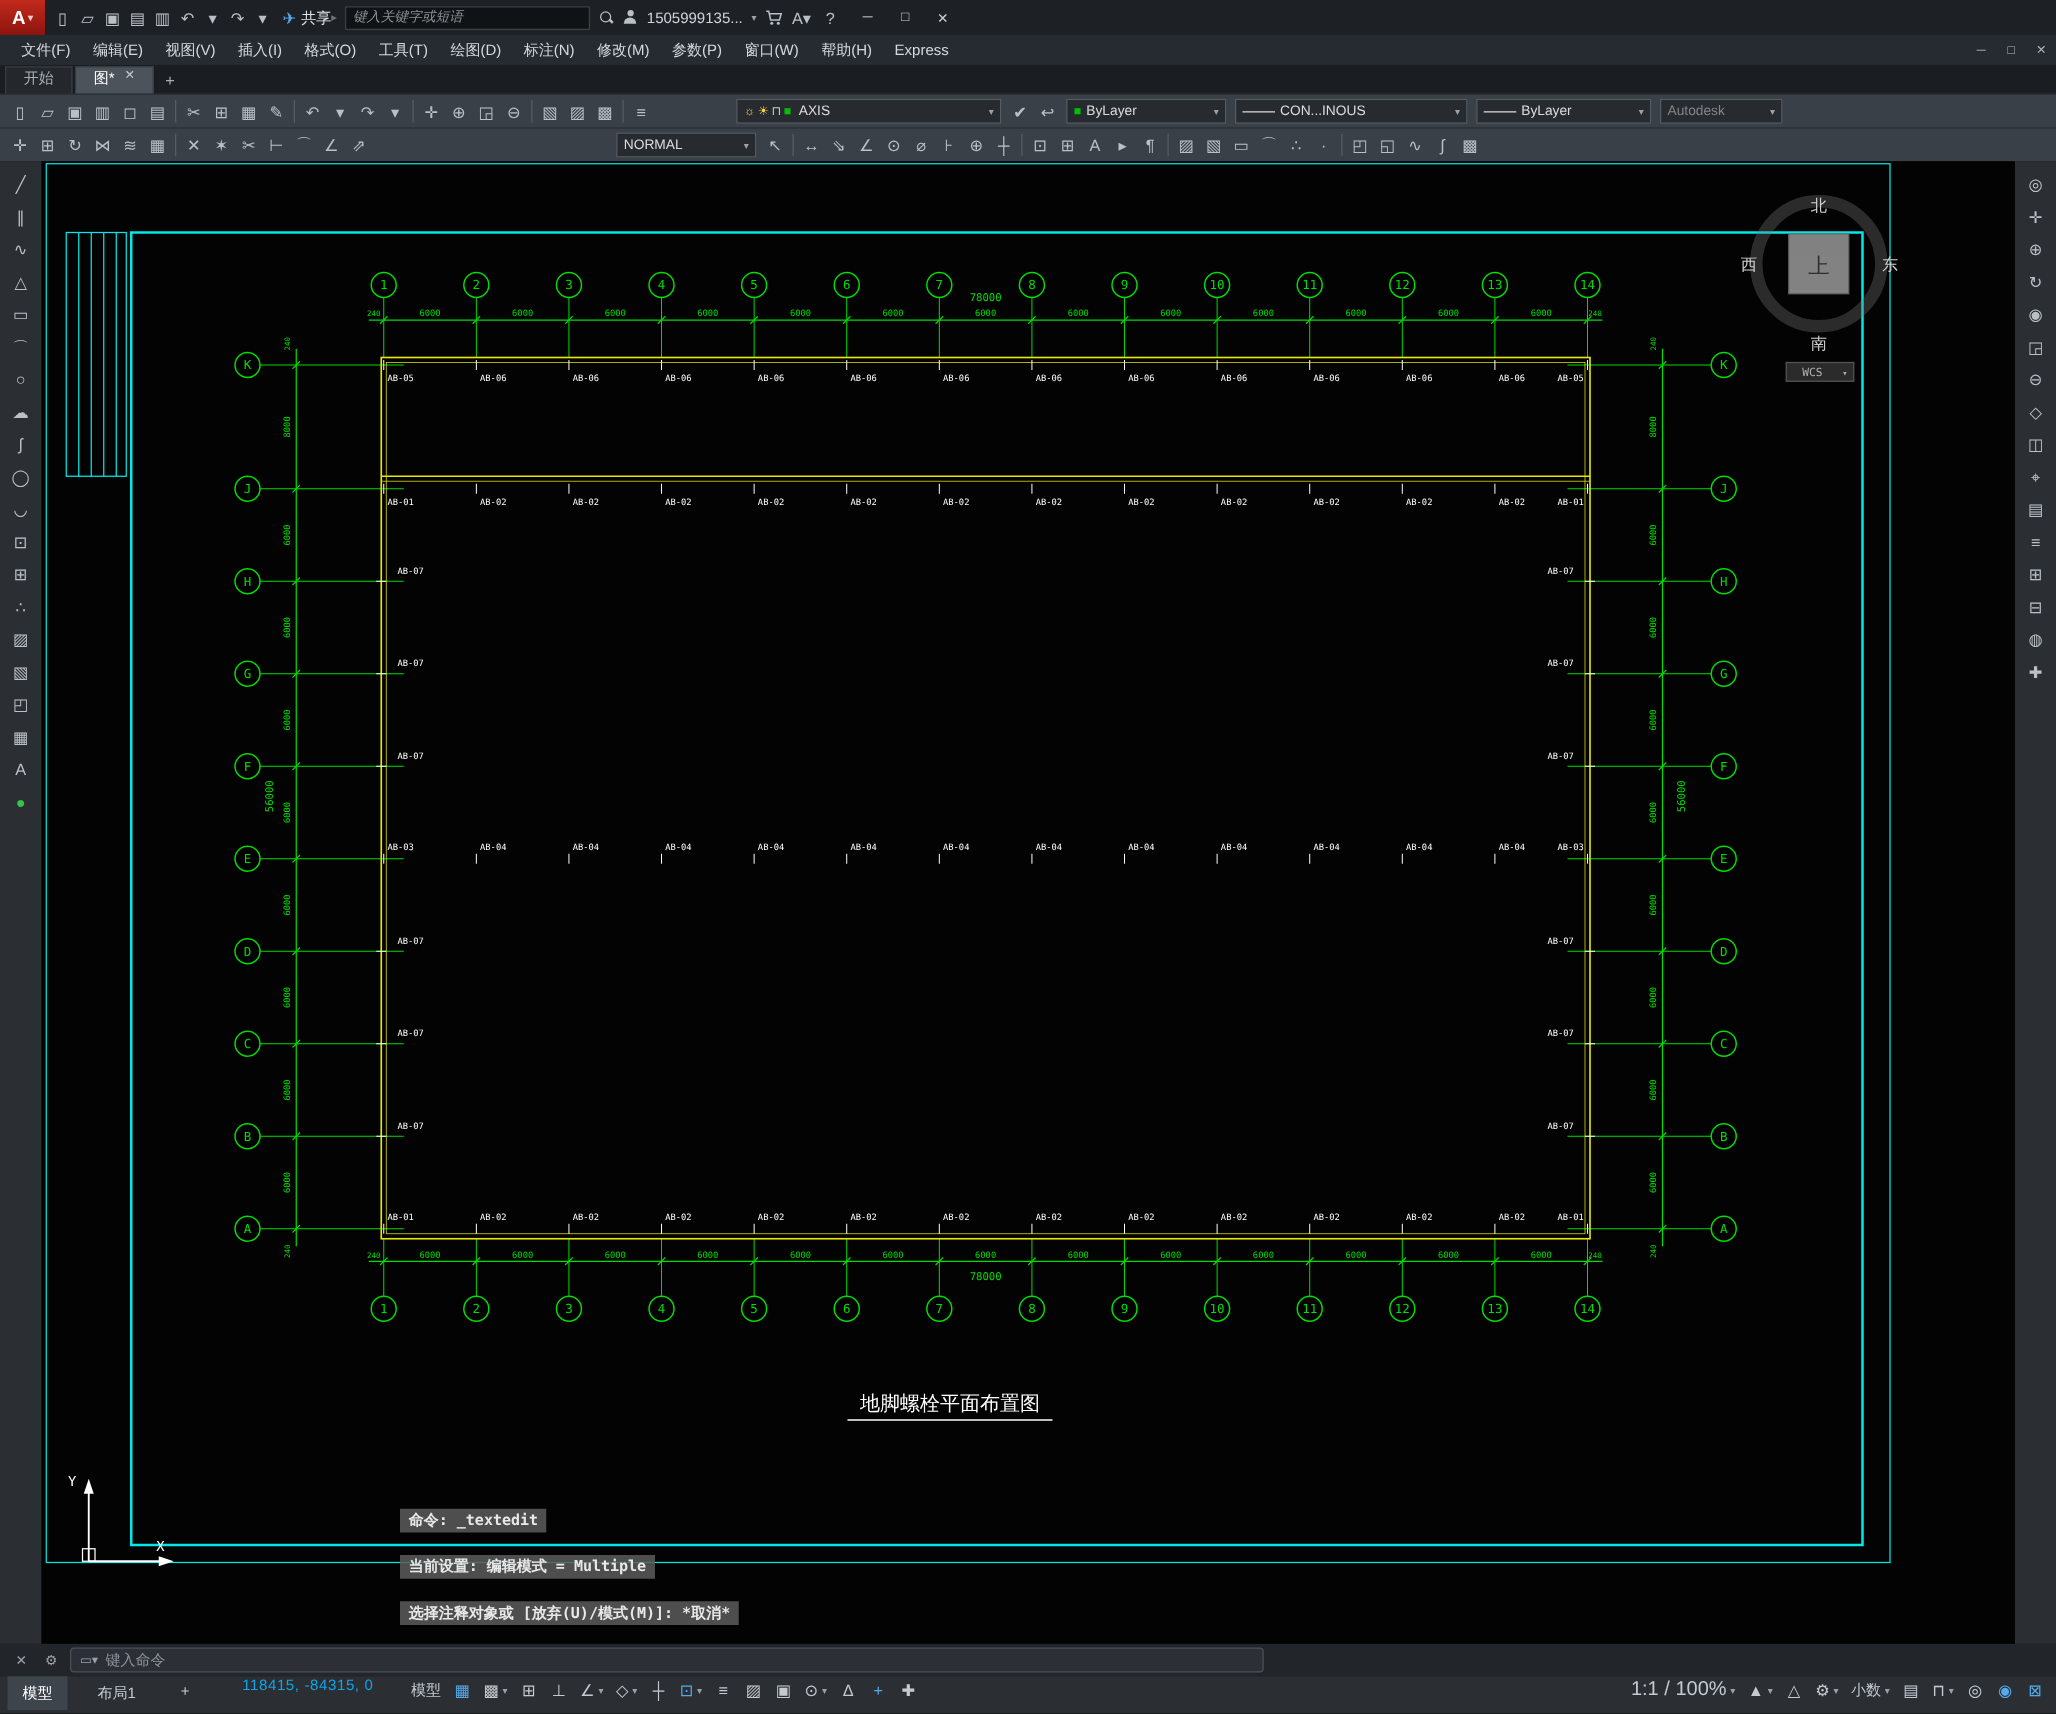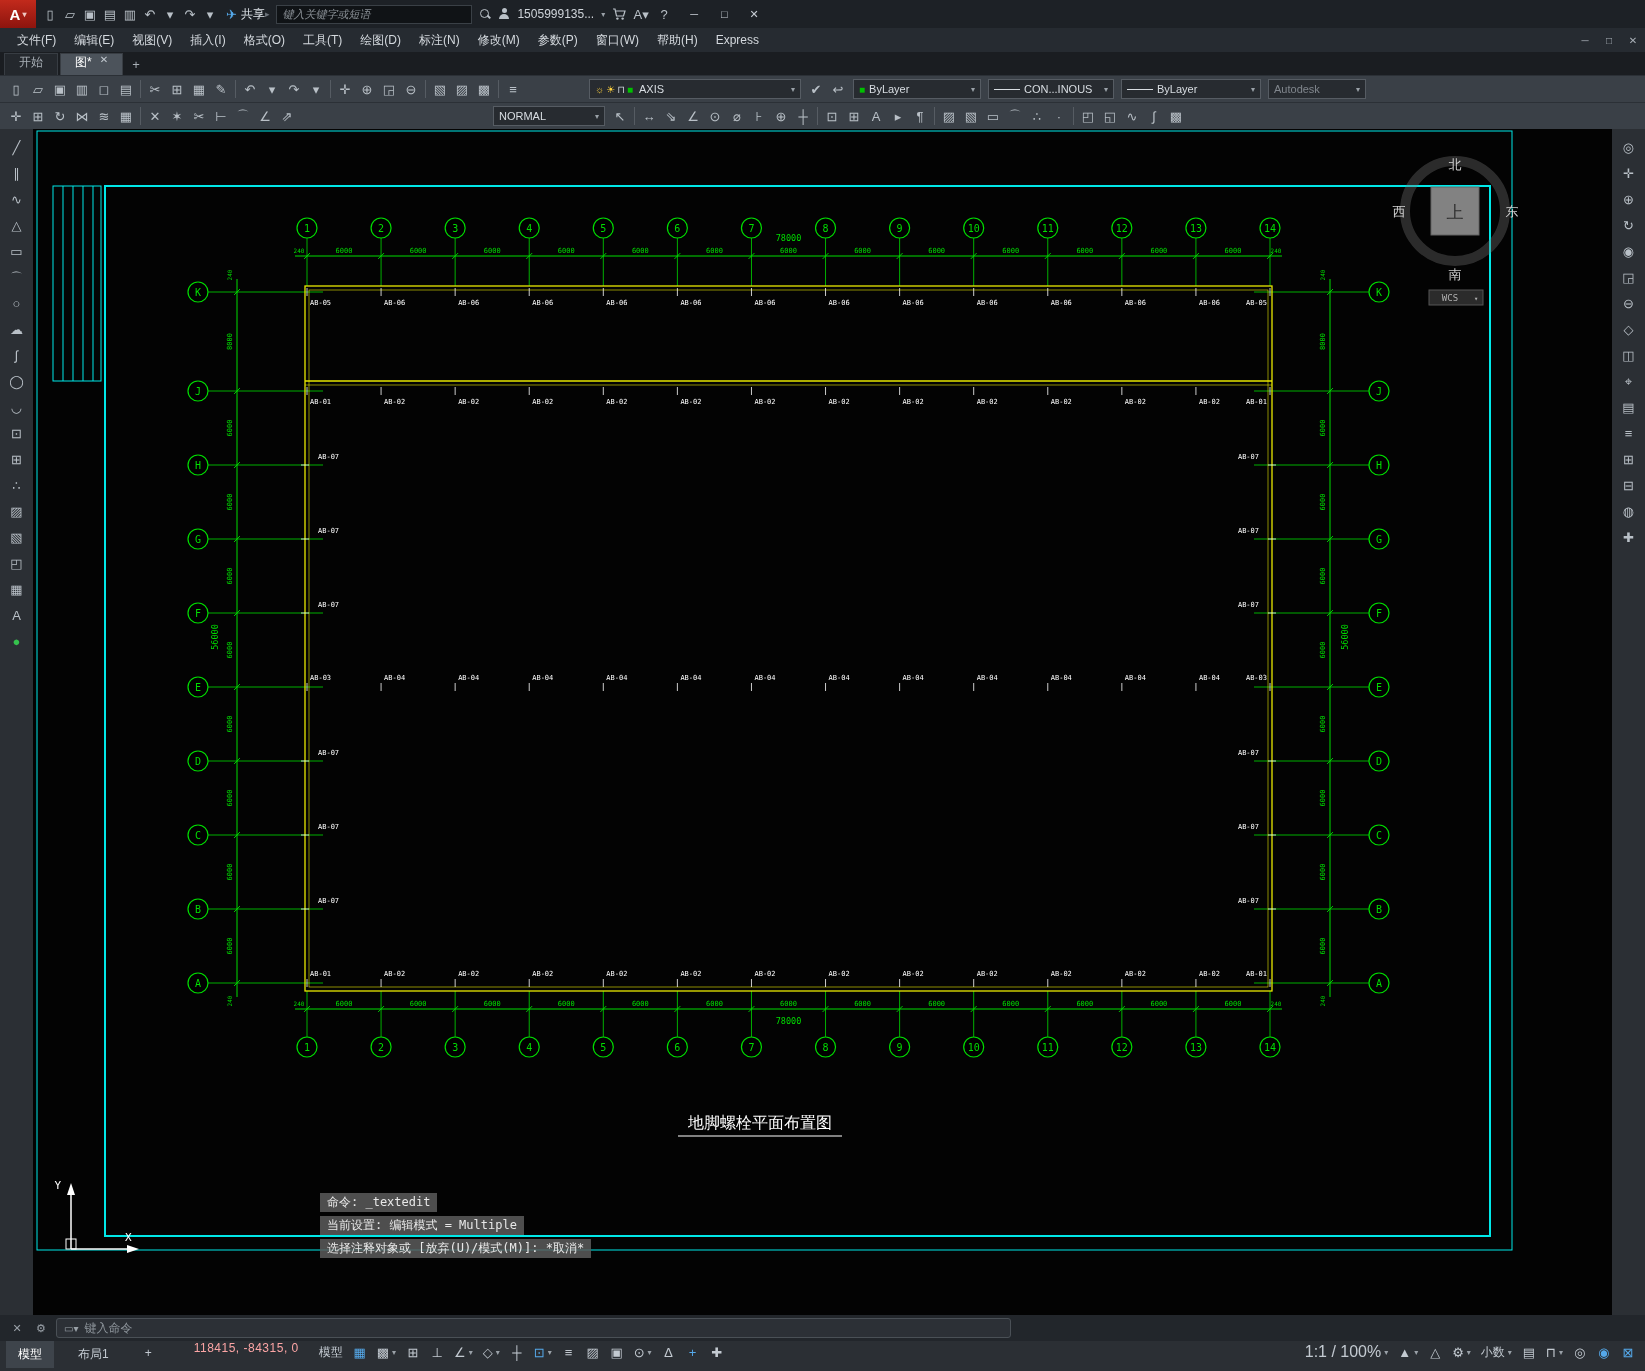--- a/index.html
+++ b/index.html
@@ -55,35 +55,35 @@
   .combo.disabled { color:#80868d; }
 
   
   .main { flex:1 1 auto; display:flex; position:relative; min-height:0; }
   .palette { width:33px; background:#2b2f34; display:flex; flex-direction:column; align-items:center; padding-top:8px; gap:5px; flex:0 0 auto; z-index:2; }
   .palette .tbicon { width:24px; height:21px; font-size:13px; }
   .canvas { flex:1; position:relative; background:#030303; overflow:hidden; }
   #dwg { position:absolute; left:0; top:0; width:100%; height:100%; font-family:"DejaVu Sans Mono", monospace; }
 
   .cmd-history { position:absolute; left:287px; top:1060px; font-size:12px; color:#e8e8e8; font-family:"DejaVu Sans Mono", monospace; z-index:3; }
-  .cmd-history .line { background:rgba(92,92,92,.85); padding:1px 7px; margin-top:4px; width:fit-content; }
+  .cmd-history .line { background:rgba(92,92,92,.85); padding:1px 7px; margin-top:18px; width:fit-content;font-weight:bold; }
 
   
   .cmdline { height:26px; background:#22262b; display:flex; align-items:center; padding:0 8px; gap:6px; flex:0 0 auto; }
   .cmdline .tbicon { width:18px; height:20px; font-size:11px; color:#9aa1a8; }
   .cmd-input { flex:0 0 955px; height:20px; background:#2c3036; border:1px solid #4a5056; border-radius:3px; display:flex; align-items:center; padding:0 7px; gap:6px; }
   .cmd-input .boxicon { color:#9aa1a8; font-size:10px; }
   .cmd-input input { flex:1; background:transparent; border:none; outline:none; color:#f97316; font-size:12px; font-family:"DejaVu Sans Mono", monospace; }
   .cmd-input input::placeholder { color:#8d949b; }
 
   
   .statusbar { height:30px; background:#2b2f34; display:flex; align-items:flex-start; font-size:12px; color:#c3cad1; padding:0 6px; gap:12px; flex:0 0 auto; }
   .sb-tab { padding:5px 12px; font-size:12px; color:#c3cad1; }
   .sb-tab.active { background:#3e444b; color:#fff; }
-  .coords { margin:0 4px 0 18px; color:#fca5a5; letter-spacing:.5px; white-space:nowrap; }
+  .coords { margin:0 14px 0 18px; color:#0ea5e9; letter-spacing:.5px; white-space:nowrap; }
   .sb-item { min-width:22px; height:22px; display:flex; align-items:center; justify-content:center; gap:3px; padding:0 4px; font-size:13px; color:#c3cad1; border-radius:2px; white-space:nowrap; }
   .sb-item.on { color:#55a9ea; }
   .sb-item .sb-caret { font-size:8px; color:#9aa1a8; }
   .sb-right { margin-left:auto; display:flex; align-items:center; gap:2px; }
 </style>
 </head>
 <body>
 
 <div id="app">
 
@@ -201,21 +201,21 @@
     </div>
     <div style="display:flex;align-items:center" id="t1-post">
         <span class="tbicon">✔</span>
         <span class="tbicon">↩</span>
       </div>
     <div class="combo" style="width:128px">
       <span style="color:#00c000;font-size:10px">■</span>
       <span>ByLayer</span>
       <span class="caret">▾</span>
     </div>
-    <div class="combo" style="width:126px">
+    <div class="combo" style="width:186px">
       <span class="lt-line"></span>
       <span>CON...INOUS</span>
       <span class="caret">▾</span>
     </div>
     <div class="combo" style="width:140px">
       <span class="lt-line"></span>
       <span>ByLayer</span>
       <span class="caret">▾</span>
     </div>
     <div class="combo disabled" style="width:98px">

